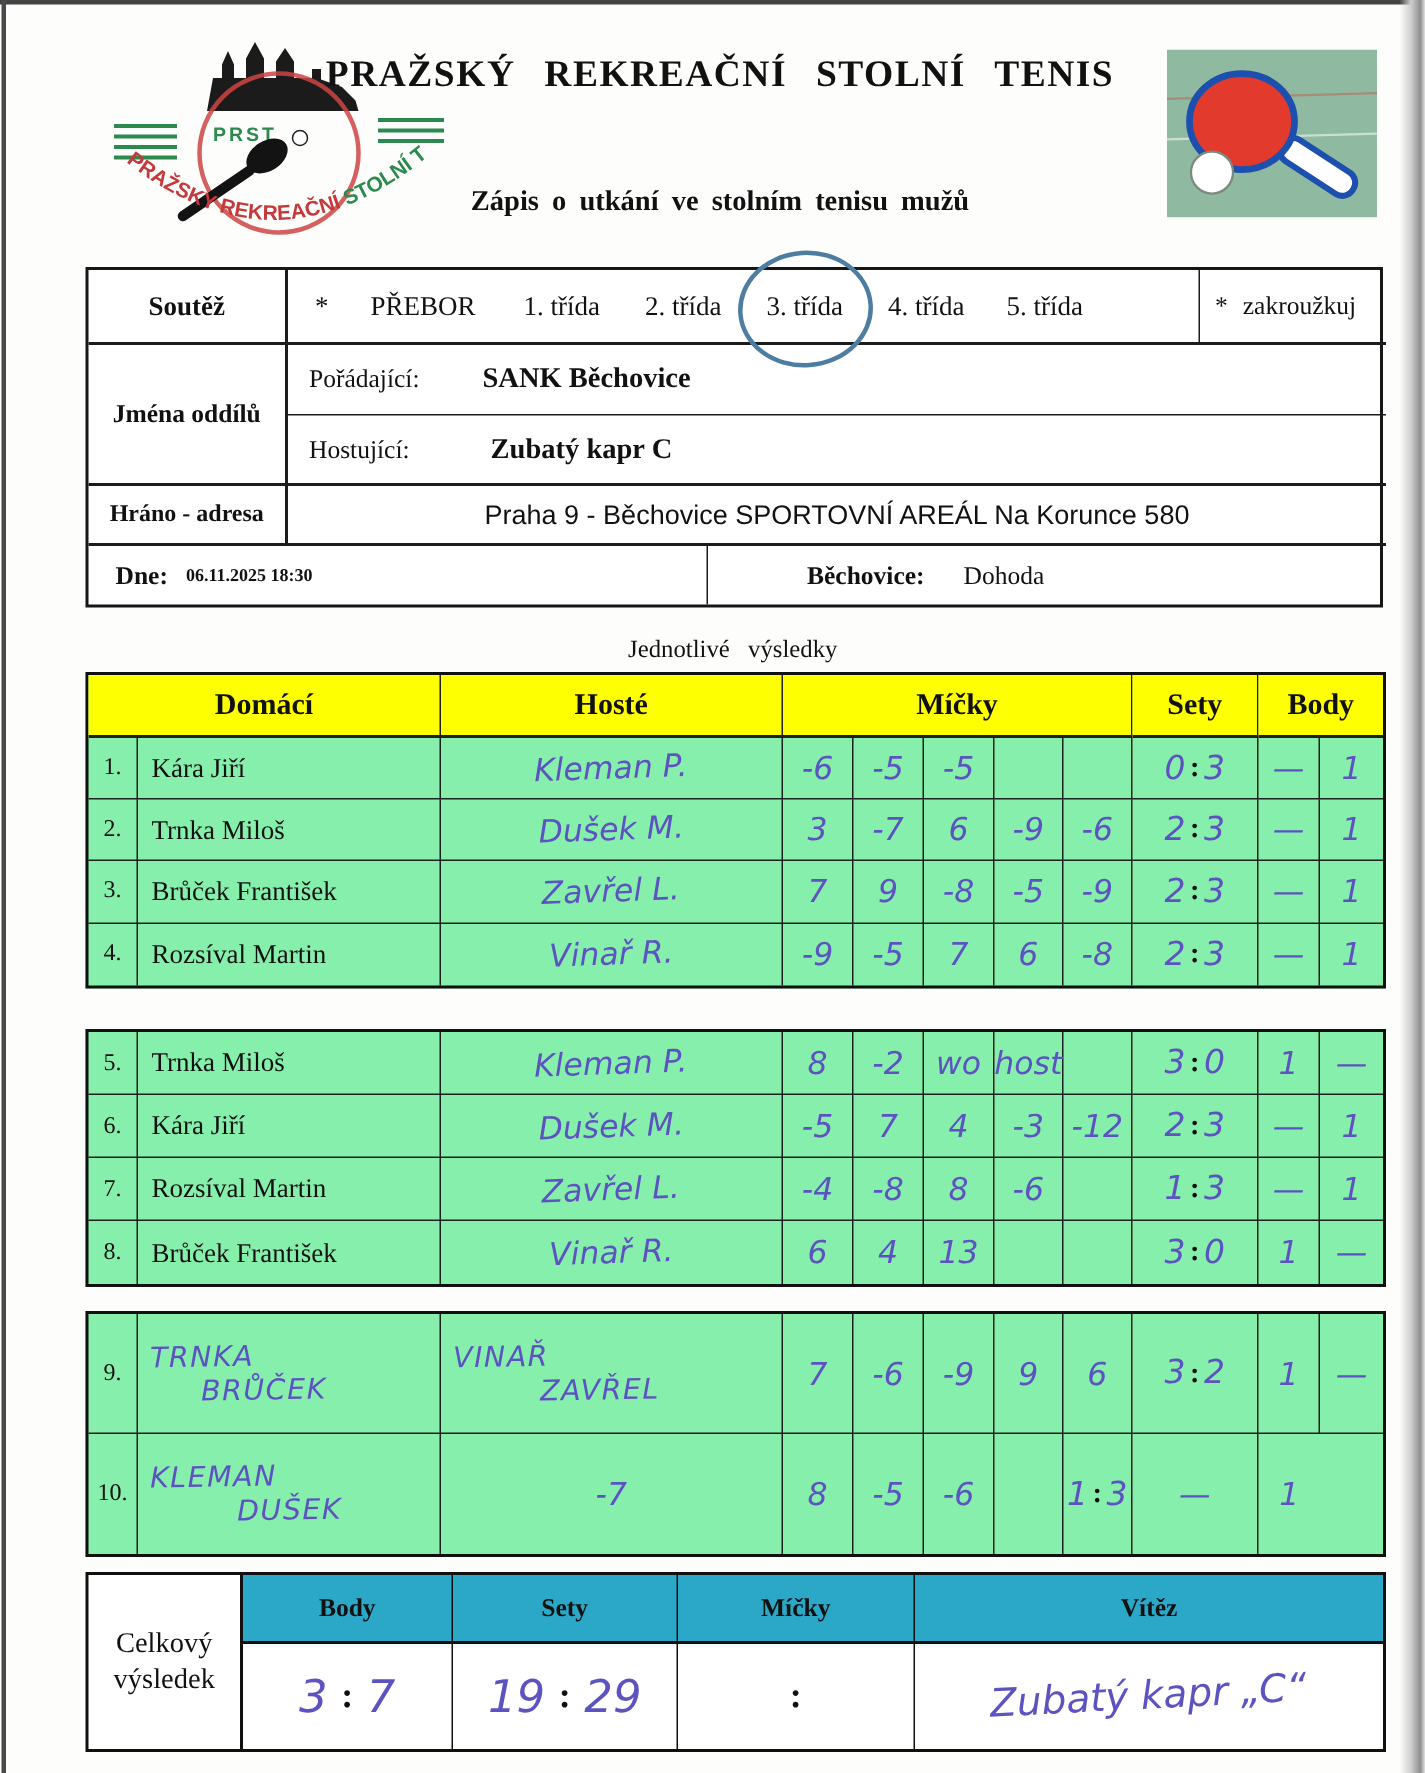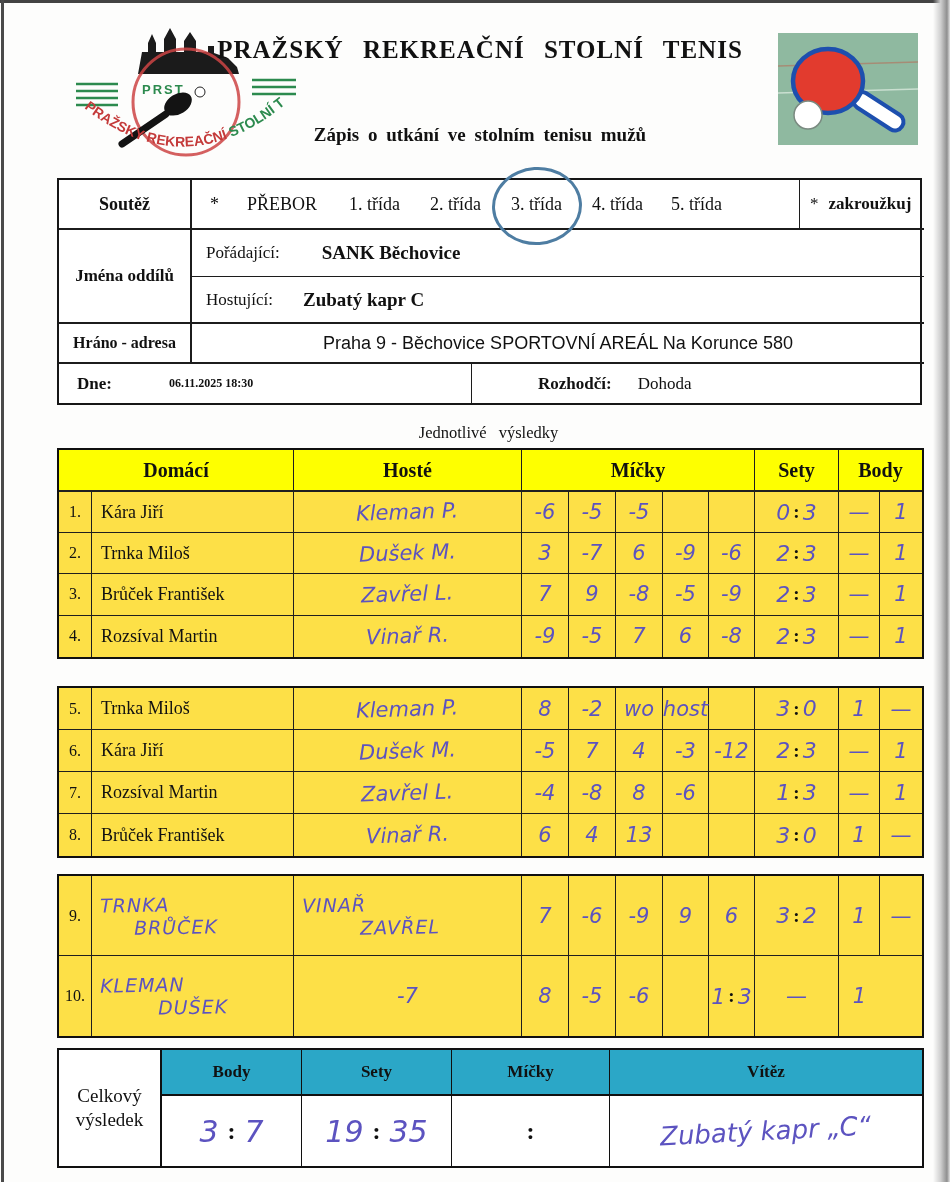--- a/index.html
+++ b/index.html
@@ -26,21 +26,21 @@
   .itab{left:57px;top:178px;width:865px;height:227px;border:2.5px solid #161616;background:#fff;padding-left:14px;}
   .ic{position:absolute;box-sizing:border-box;display:flex;align-items:center;border-color:#1c1c1c;border-style:solid;border-width:0;}
   .ic .lbl{font-weight:bold;font-size:18px;width:100%;text-align:center;}
   .opts{font-size:18px;}
   .opts span{display:inline-block;}
   .circ{position:absolute;left:492px;top:167px;width:84px;height:72px;border:3.5px solid #4e7da2;
         border-radius:50%;transform:rotate(-4deg);z-index:5;}
 
   
   .sect{top:423px;left:57px;width:863px;font-size:16.5px;word-spacing:8px;}
-  .rt{position:absolute;left:57px;width:863px;display:grid;border:2.5px solid #101010;background:#fde047;
+  .rt{position:absolute;left:57px;width:863px;display:grid;border:2.5px solid #101010;background:#86efac;
       grid-template-columns:33px 202px 228px 47px 47px 47px 46px 46px 84px 41px 42px;}
   #t1{top:448px;grid-template-rows:42px repeat(4,41.2px);}
   #t2{top:686px;grid-template-rows:repeat(4,42px);}
   #t3{top:874px;grid-template-rows:repeat(2,80px);}
   .gc{border-right:1.5px solid #1f1f1f;border-bottom:1.5px solid #1f1f1f;box-sizing:border-box;
       display:flex;align-items:center;justify-content:center;overflow:visible;}
   .er{border-right:none;}
   .eb{border-bottom:none;}
   .hy{background:#feff00;font-weight:bold;font-size:20px;border-bottom-width:2px;}
   .sp2{grid-column:span 2;}
@@ -122,45 +122,45 @@
       <span style="margin-left:18px;">*</span>
       <span style="margin-left:28px;">PŘEBOR</span>
       <span style="margin-left:32px;">1. třída</span>
       <span style="margin-left:30px;">2. třída</span>
       <span style="margin-left:30px;">3. třída</span>
       <span style="margin-left:30px;">4. třída</span>
       <span style="margin-left:28px;">5. třída</span>
     </div>
     <div class="ic ser" style="left:741px;top:0;width:124px;height:50px;border-bottom-width:2px;font-size:17px;">
       <span style="margin-left:10px;">*</span>
-      <span style="margin-left:10px;font-weight:bold;">zakroužkuj</span>
+      <span style="margin-left:10px;">zakroužkuj</span>
     </div>
     <div class="ic" style="left:133px;top:50px;width:732px;height:47px;border-bottom-width:1.5px;">
       <span class="ser" style="margin-left:14px;font-size:17px;">Pořádající:</span>
       <span class="ser b" style="margin-left:42px;font-size:19px;">SANK Běchovice</span>
     </div>
     <div class="ic" style="left:0;top:50px;width:133px;height:94px;border-right-width:2px;border-bottom-width:2px;">
         <span class="lbl" style="font-size:17px;">Jména oddílů</span>
       </div>
     <div class="ic" style="left:133px;top:97px;width:732px;height:47px;border-bottom-width:2px;">
       <span class="ser" style="margin-left:14px;font-size:17px;">Hostující:</span>
-      <span class="ser b" style="margin-left:30px;font-size:19px;">Zubatý kapr C</span>
+      <span class="ser b" style="margin-left:54px;font-size:19px;">Zubatý kapr C</span>
     </div>
     <div class="ic" style="left:0;top:144px;width:133px;height:40px;border-right-width:2px;border-bottom-width:2px;">
         <span class="lbl" style="font-size:16px;">Hráno - adresa</span>
       </div>
     <div class="ic" style="left:133px;top:144px;width:732px;height:40px;border-bottom-width:2px;justify-content:center;">
       <span class="san" style="font-size:18px;">Praha 9 - Běchovice SPORTOVNÍ AREÁL Na Korunce 580</span>
     </div>
-    <div class="ic" style="left:0;top:184px;width:413px;height:39px;border-right-width:1.5px;gap:45px;">
+    <div class="ic" style="left:0;top:184px;width:413px;height:39px;border-right-width:1.5px;">
       <span class="ser b" style="margin-left:18px;font-size:17px;">Dne:</span>
       <span class="ser b" style="margin-left:12px;font-size:12px;">06.11.2025 18:30</span>
     </div>
     <div class="ic" style="left:413px;top:184px;width:452px;height:39px;">
-      <span class="ser b" style="margin-left:66px;font-size:17px;">Rozhodčí:</span>
+      <span class="ser b" style="margin-left:66px;font-size:17px;">Běchovice:</span>
       <span class="ser" style="margin-left:26px;font-size:17px;">Dohoda</span>
     </div>
   </div>
   <div class="circ"></div>
 
   <div class="abs ser ctr sect">Jednotlivé výsledky</div>
 
   <div id="t1" class="rt ser">
     <div class="gc hy sp2">Domácí</div>
     <div class="gc hy">Hosté</div>
@@ -507,21 +507,21 @@
     <div class="smh" style="grid-column:4;grid-row:1;">Míčky</div>
     <div class="smh" style="grid-column:5;grid-row:1;border-right:none;">Vítěz</div>
     <div class="smv" style="grid-column:2;grid-row:2;">
       <span class="hw">3</span>
         <span class="co">:</span>
         <span class="hw">7</span>
     </div>
     <div class="smv" style="grid-column:3;grid-row:2;">
       <span class="hw">19</span>
         <span class="co">:</span>
-        <span class="hw">35</span>
+        <span class="hw">29</span>
     </div>
     <div class="smv" style="grid-column:4;grid-row:2;">
       <span class="hw"></span>
         <span class="co">:</span>
         <span class="hw"></span>
     </div>
     <div class="smv winner" style="grid-column:5;grid-row:2;border-right:none;">
       <span class="hw">Zubatý kapr „C“</span>
     </div>
   </div>

